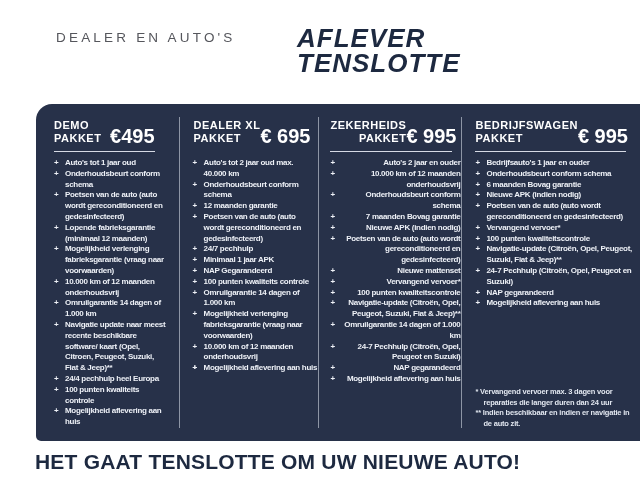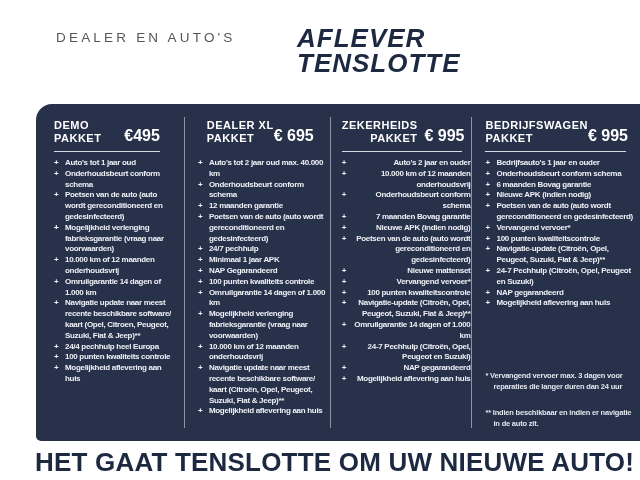--- a/index.html
+++ b/index.html
@@ -46,39 +46,39 @@
   .pkg:nth-child(2){width:147px;padding-left:13px;padding-right:2px;align-items:center;}
   .pkg:nth-child(3){width:143px;padding-left:11px;padding-right:2px;text-align:right;}
   .pkg:nth-child(4){flex:1;padding-left:13px;padding-right:6px;}
   .pkg:not(:last-child)::after{
     content:"";position:absolute;right:0;top:13px;bottom:13px;width:1px;
     background:var(--divider);
   }
   .pkg-head{display:flex;justify-content:space-between;align-items:flex-end;padding-right:6px;}
   .pkg:nth-child(1) .pkg-head{padding-right:12px;}
   .pkg-name{font-size:11px;line-height:12.5px;font-weight:700;letter-spacing:.5px;color:#ffffff;display:flex;flex-direction:column;}
-  .pkg-price{font-size:16px;line-height:16px;font-weight:700;color:#ffffff;white-space:nowrap;}
+  .pkg-price{font-size:20px;line-height:16px;font-weight:700;color:#ffffff;white-space:nowrap;}
   .pkg-rule{height:1px;background:var(--rule);border:none;margin:7px 12px 6px 0;opacity:.95;}
   .pkg:not(:first-child) .pkg-rule{margin-right:8px;}
   ul.pkg-items{
     list-style:none;margin:0;padding:0;
     font-size:8px;line-height:10.8px;font-weight:700;letter-spacing:-0.3px;
     color:var(--item-text);
   }
   ul.pkg-items li{position:relative;padding-left:11px;}
   ul.pkg-items .plus{position:absolute;left:0;top:0;}
   .footnotes{
     margin-top:auto;padding-bottom:2px;padding-right:2px;
     font-size:7.5px;line-height:10.5px;font-weight:700;letter-spacing:-0.2px;color:#e2e7f0;
   }
-  .footnote{padding-left:8px;text-indent:-8px;margin-top:16px;}
+  .footnote{padding-left:8px;text-indent:-8px;}
   
   .tagline{
     position:absolute;left:35px;top:451px;color:var(--navy);
-    font-size:26px;line-height:22px;font-weight:700;letter-spacing:.2px;white-space:nowrap;
+    font-size:21px;line-height:22px;font-weight:700;letter-spacing:.2px;white-space:nowrap;
   }
 </style>
 </head>
 <body>
 
 <div class="page">
 
   <div class="logo">
     <div class="logo-sub">DEALER EN AUTO'S</div>
   </div>
@@ -95,21 +95,21 @@
         <span>DEMO</span>
         <span>PAKKET</span>
       </div>
       <div class="pkg-price">€495</div>
     </div>
     <div class="pkg-rule"></div>
     <ul class="pkg-items">
           <li><span class="plus">+</span><span>Auto's tot 1 jaar oud</span></li>
           <li><span class="plus">+</span><span>Onderhoudsbeurt conform schema</span></li>
           <li><span class="plus">+</span><span>Poetsen van de auto (auto wordt gereconditioneerd en gedesinfecteerd)</span></li>
-          <li><span class="plus">+</span></li>
+          <li><span class="plus">+</span><span>Lopende fabrieksgarantie (minimaal 12 maanden)</span></li>
           <li><span class="plus">+</span><span>Mogelijkheid verlenging fabrieksgarantie (vraag naar voorwaarden)</span></li>
           <li><span class="plus">+</span><span>10.000 km of 12 maanden onderhoudsvrij</span></li>
           <li><span class="plus">+</span><span>Omruilgarantie 14 dagen of 1.000 km</span></li>
           <li><span class="plus">+</span><span>Navigatie update naar meest recente beschikbare software/ kaart (Opel, Citroen, Peugeot, Suzuki, Fiat &amp; Jeep)**</span></li>
           <li><span class="plus">+</span><span>24/4 pechhulp heel Europa</span></li>
           <li><span class="plus">+</span><span>100 punten kwaliteits controle</span></li>
           <li><span class="plus">+</span><span>Mogelijkheid aflevering aan huis</span></li>
         </ul>
   </div>
       <div class="pkg">
@@ -126,21 +126,21 @@
           <li><span class="plus">+</span><span>Onderhoudsbeurt conform schema</span></li>
           <li><span class="plus">+</span><span>12 maanden garantie</span></li>
           <li><span class="plus">+</span><span>Poetsen van de auto (auto wordt gereconditioneerd en gedesinfecteerd)</span></li>
           <li><span class="plus">+</span><span>24/7 pechhulp</span></li>
           <li><span class="plus">+</span><span>Minimaal 1 jaar APK</span></li>
           <li><span class="plus">+</span><span>NAP Gegarandeerd</span></li>
           <li><span class="plus">+</span><span>100 punten kwaliteits controle</span></li>
           <li><span class="plus">+</span><span>Omruilgarantie 14 dagen of 1.000 km</span></li>
           <li><span class="plus">+</span><span>Mogelijkheid verlenging fabrieksgarantie (vraag naar voorwaarden)</span></li>
           <li><span class="plus">+</span><span>10.000 km of 12 maanden onderhoudsvrij</span></li>
-          <li><span class="plus">+</span><span>Navigatie update naar meest recente beschikbare software/ kaart (Citroën, Opel, Peugeot, Suzuki, Fiat &amp; Jeep)**</span></li>
+          <li><span class="plus">+</span></li>
           <li><span class="plus">+</span><span>Mogelijkheid aflevering aan huis</span></li>
         </ul>
   </div>
       <div class="pkg">
     <div class="pkg-head">
       <div class="pkg-name">
         <span>ZEKERHEIDS</span>
         <span>PAKKET</span>
       </div>
       <div class="pkg-price">€ 995</div>

